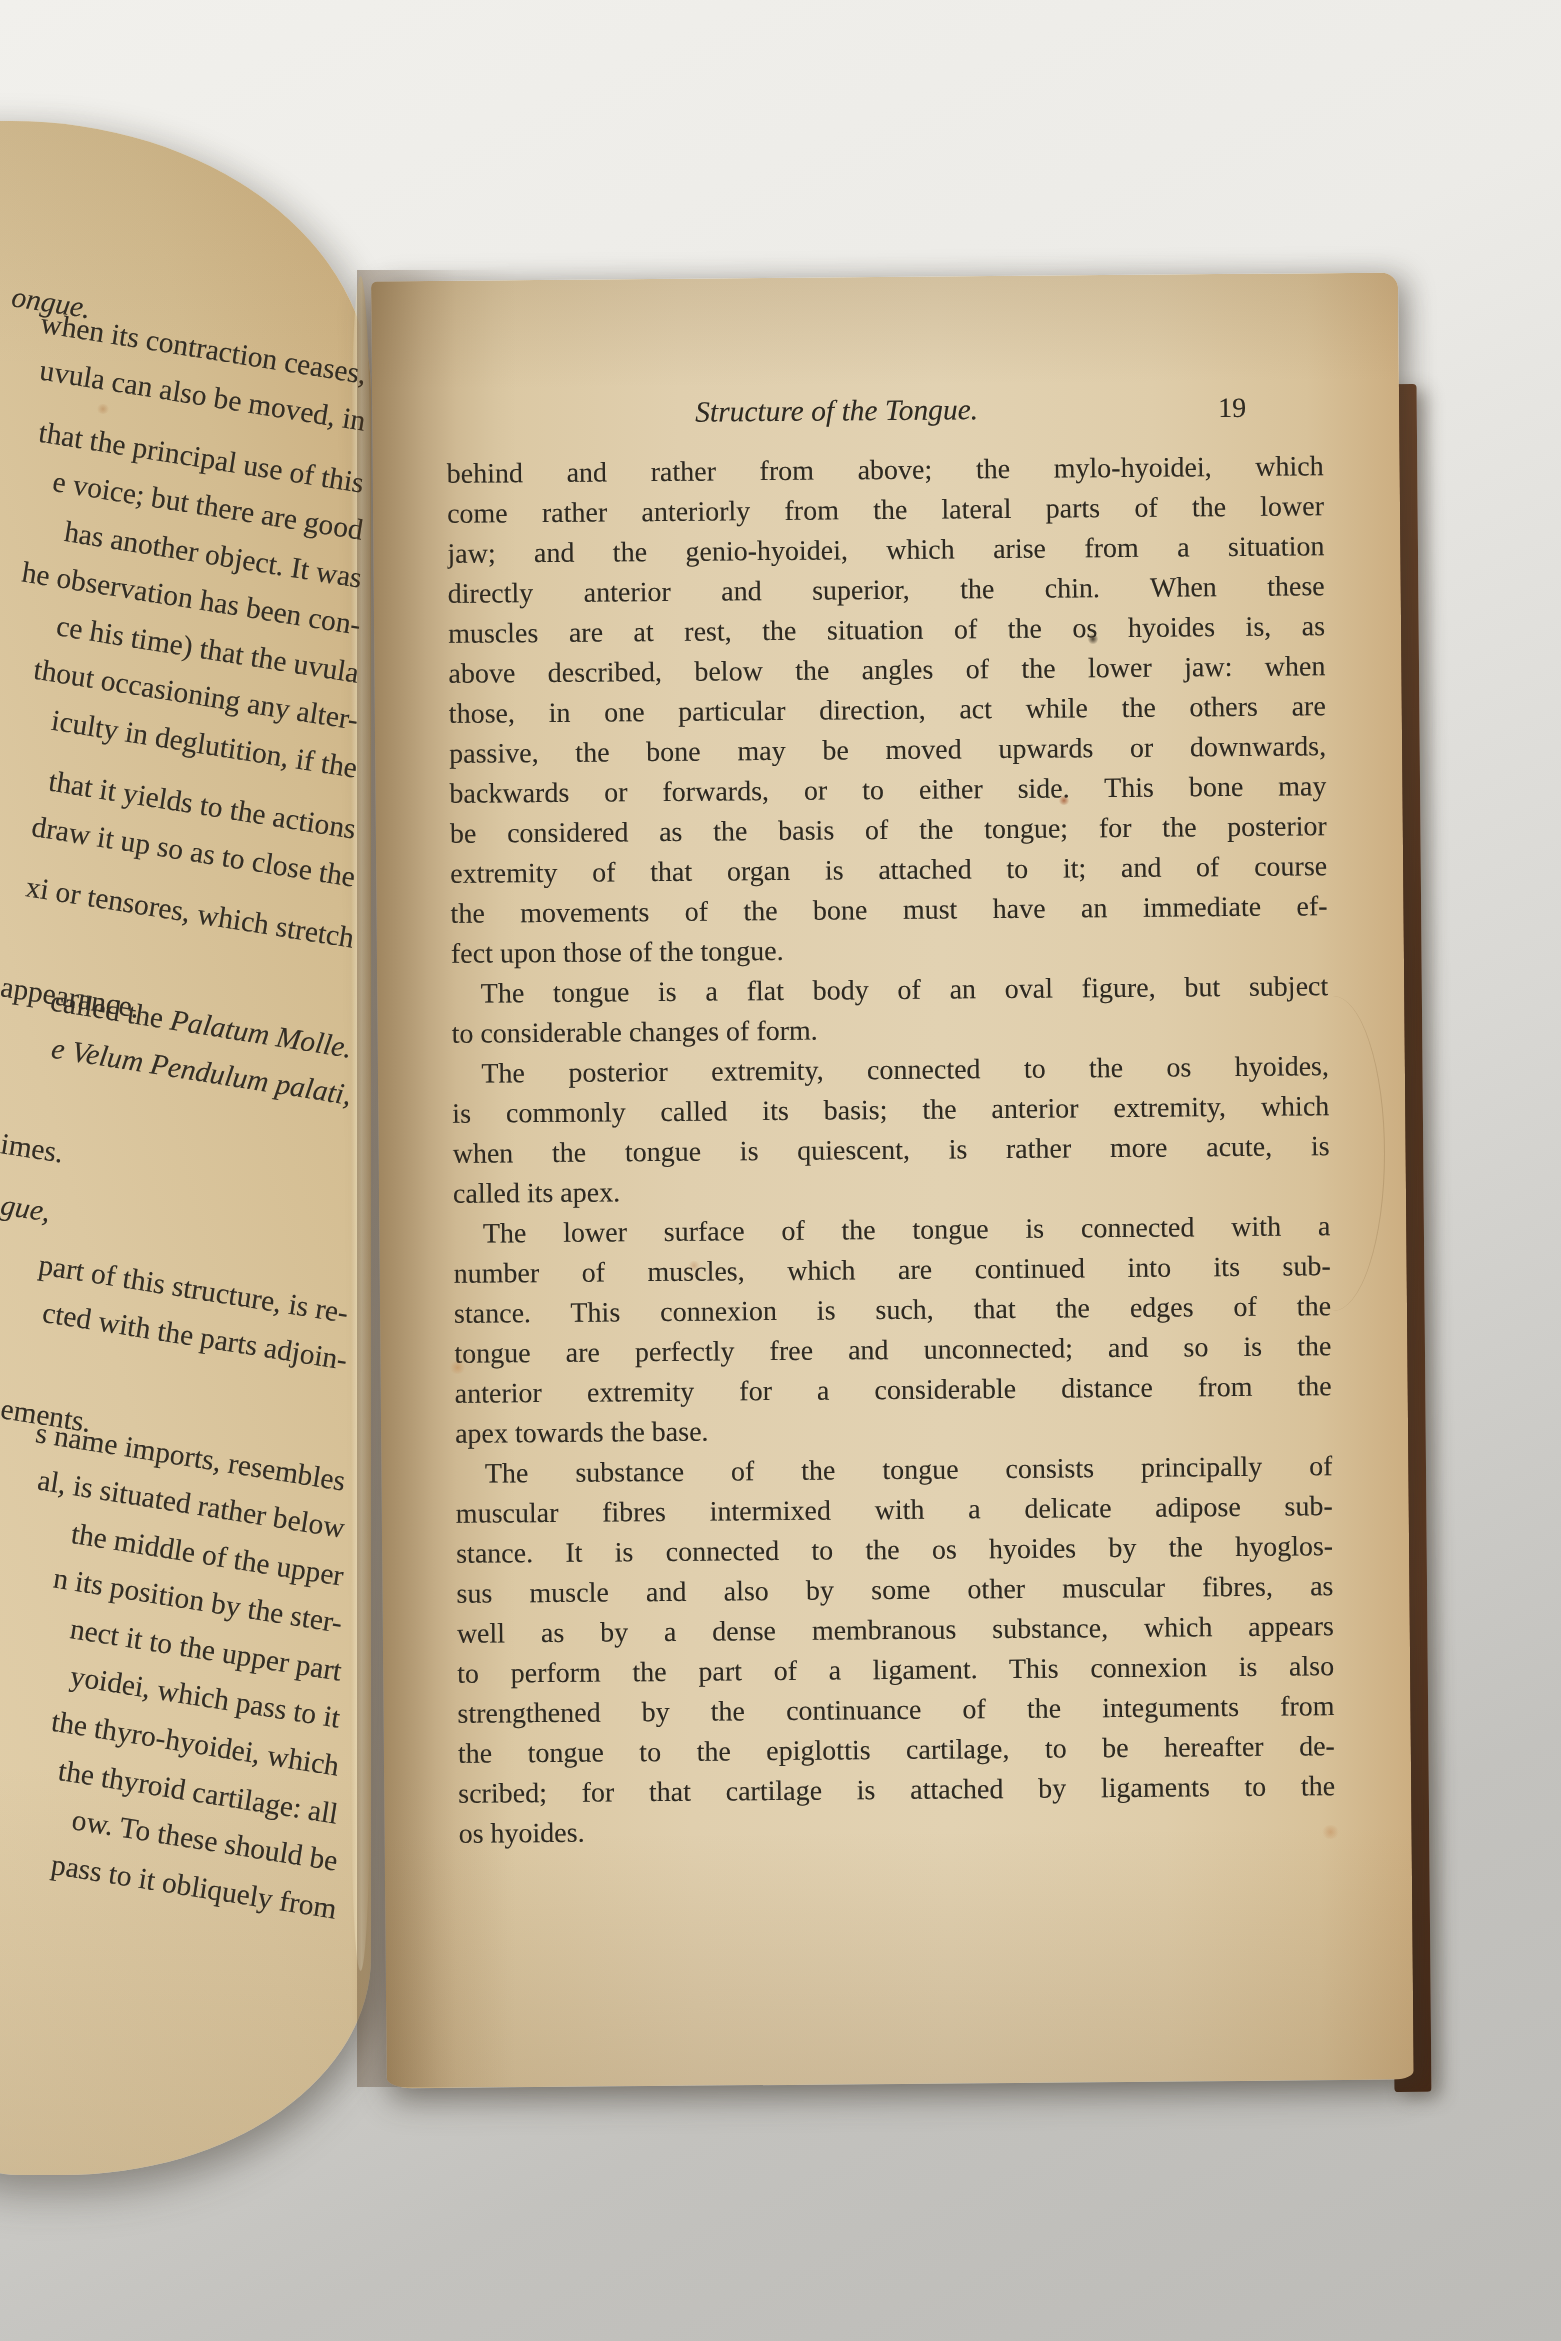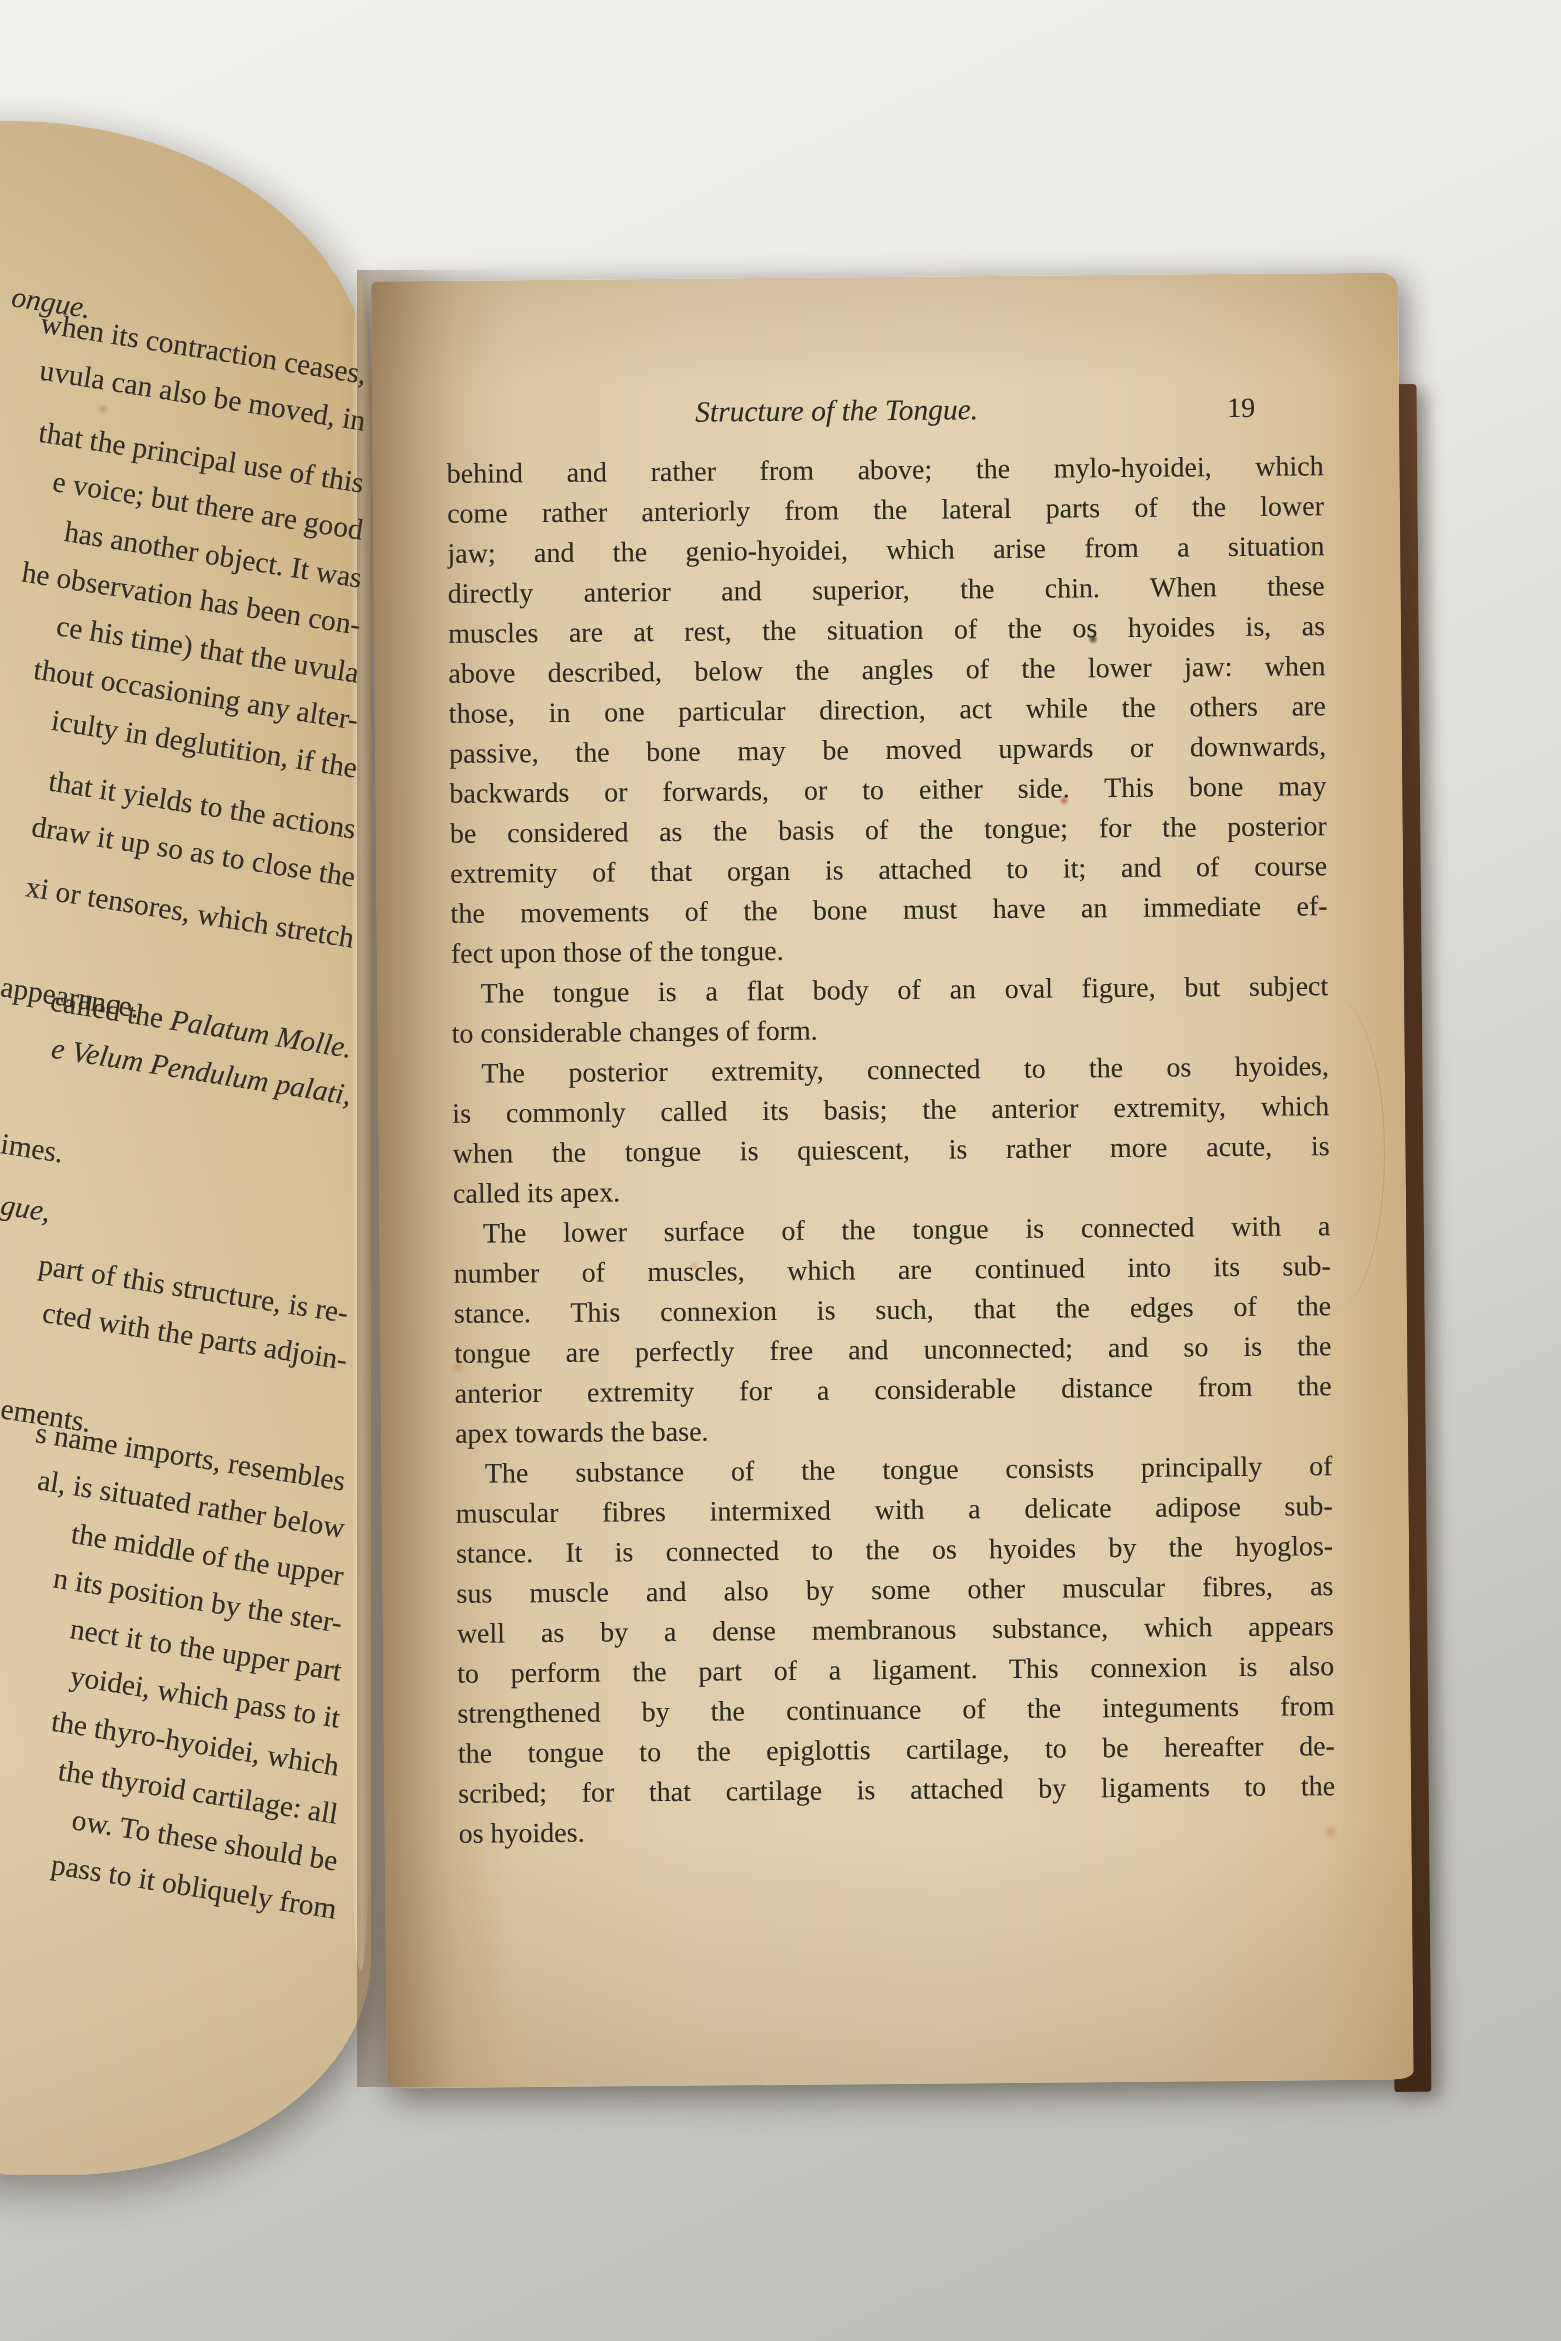--- a/index.html
+++ b/index.html
@@ -69,21 +69,21 @@
     position:relative;
     margin-top:117px;height:39px;
     font-size:29.5px;
   }
   #header-title{
     display:block;text-align:center;margin-right:96px;
     font-style:italic;
     text-shadow:0 0 0.6px rgba(46,42,34,0.35);
   }
   #page-number{
-    position:absolute;right:68px;top:1.3px;
+    position:absolute;right:77px;top:1.3px;
     font-style:normal;font-size:28px;
     text-shadow:0 0 0.6px rgba(46,42,34,0.35);
   }
   #right-body{margin-top:16.7px;}
   .r-line{
     font-size:28px;line-height:40px;height:40px;
     text-align:justify;text-align-last:justify;
     text-shadow:0 0 0.6px rgba(46,42,34,0.32);
     overflow:hidden;
   }

